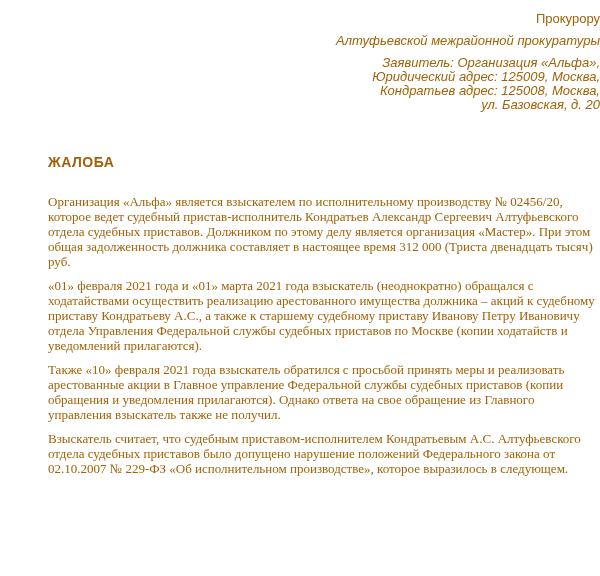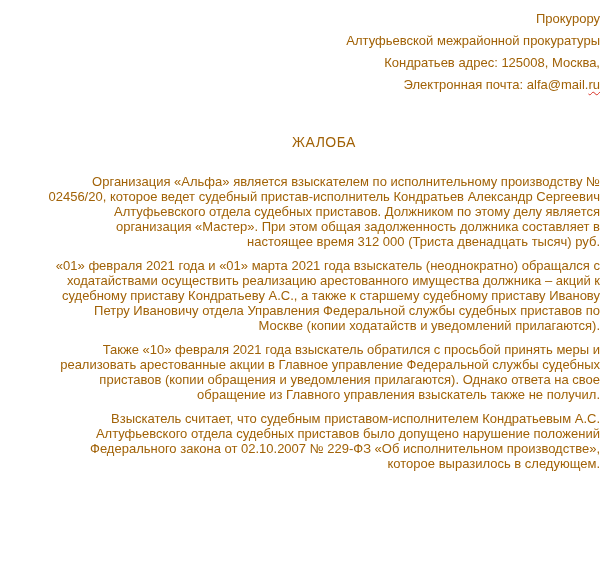--- a/index.html
+++ b/index.html
@@ -18,55 +18,58 @@
     color: #a16207;
     overflow: hidden;
     margin-left: 24px;
   }
   .doc-header {
     text-align: right;
     font-size: 13px;
     line-height: 14px;
   }
   .h-line { white-space: nowrap; }
-  .h-gap { margin-top: 8px; }
+  .h-gap { margin-top: 8px; font-style: italic; }
   .misspell {
     text-decoration-line: underline;
     text-decoration-style: wavy;
     text-decoration-color: #d93025;
     text-decoration-thickness: 1px;
     text-underline-offset: 2px;
   }
   .doc-title {
     margin-top: 42px;
     margin-bottom: 24px;
-    text-align: center;
+    text-align: left;
     font-size: 14px;
     line-height: 16px;
     letter-spacing: 0.5px;
+    font-weight: bold;
   }
   .body-text { font-size: 13px; line-height: 15px; }
-  .para { margin: 0 0 9px 0; text-align: right; }
+  .para { margin: 0 0 9px 0; text-align: left; font-family: Liberation Serif, serif; }
   .para:last-child { margin-bottom: 0; }
 </style>
 </head>
 <body>
 
 <div class="page">
 
   <div class="doc-header">
     <div class="h-line">Прокурору</div>
     <div class="h-line h-gap">Алтуфьевской межрайонной прокуратуры</div>
 
     <div class="h-gap">
+      <div class="h-line">Заявитель: Организация «Альфа»,</div>
+      <div class="h-line">Юридический адрес: 125009, Москва,</div>
       <div class="h-line">Кондратьев адрес: 125008, Москва,</div>
+      <div class="h-line">ул. Базовская, д. 20</div>
     </div>
 
     <div class="h-gap">
-      <div class="h-line"><span>Электронная почта: alfa@mail.</span><span class="misspell">ru</span></div>
     </div>
   </div>
 
   <div class="doc-title">ЖАЛОБА</div>
 
   <div class="body-text">
     <p class="para">Организация «Альфа» является взыскателем по исполнительному производству № 02456/20, которое ведет судебный пристав-исполнитель Кондратьев Александр Сергеевич Алтуфьевского отдела судебных приставов. Должником по этому делу является организация «Мастер». При этом общая задолженность должника составляет в настоящее время 312 000 (Триста двенадцать тысяч) руб.</p>
     <p class="para">«01» февраля 2021 года и «01» марта 2021 года взыскатель (неоднократно) обращался с ходатайствами осуществить реализацию арестованного имущества должника – акций к судебному приставу Кондратьеву А.С., а также к старшему судебному приставу Иванову Петру Ивановичу отдела Управления Федеральной службы судебных приставов по Москве (копии ходатайств и уведомлений прилагаются).</p>
     <p class="para">Также «10» февраля 2021 года взыскатель обратился с просьбой принять меры и реализовать арестованные акции в Главное управление Федеральной службы судебных приставов (копии обращения и уведомления прилагаются). Однако ответа на свое обращение из Главного управления взыскатель также не получил.</p>
     <p class="para">Взыскатель считает, что судебным приставом-исполнителем Кондратьевым А.С. Алтуфьевского отдела судебных приставов было допущено нарушение положений Федерального закона от 02.10.2007 № 229-ФЗ «Об исполнительном производстве», которое выразилось в следующем.</p>

